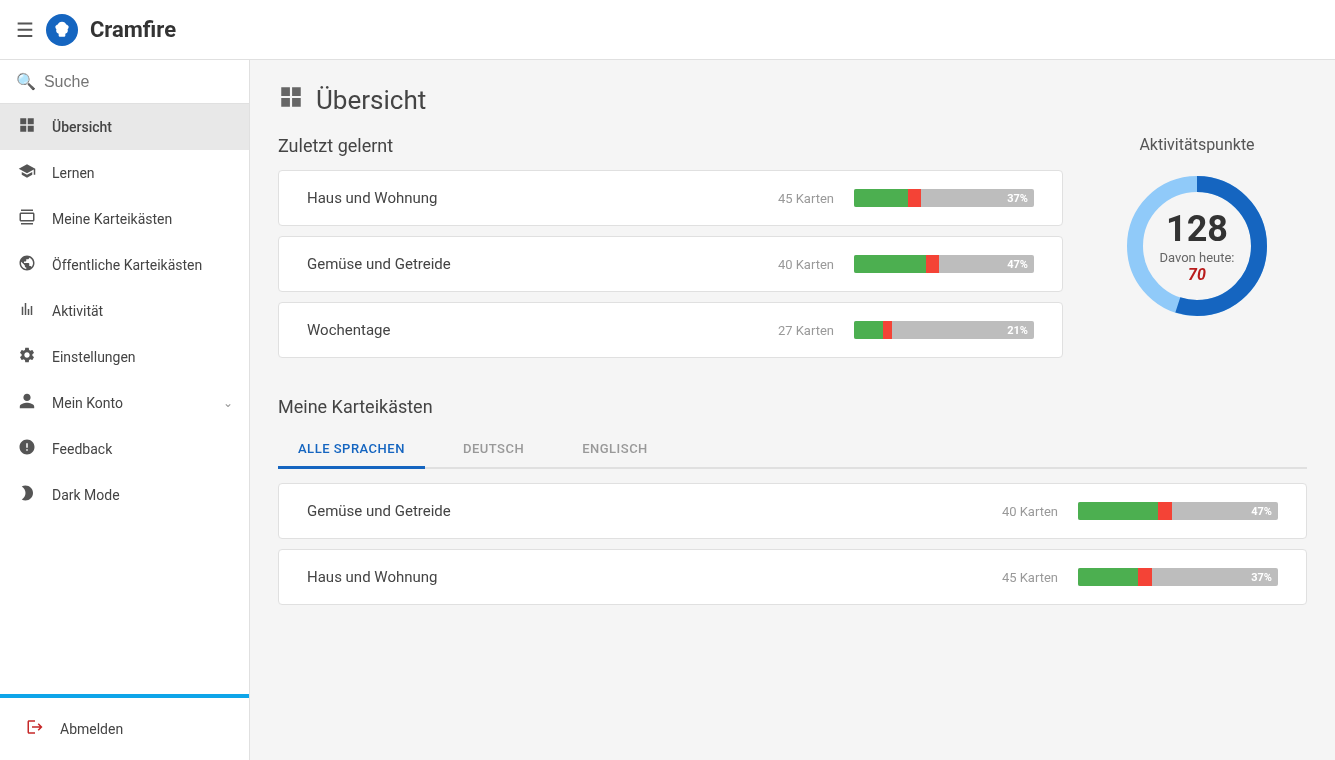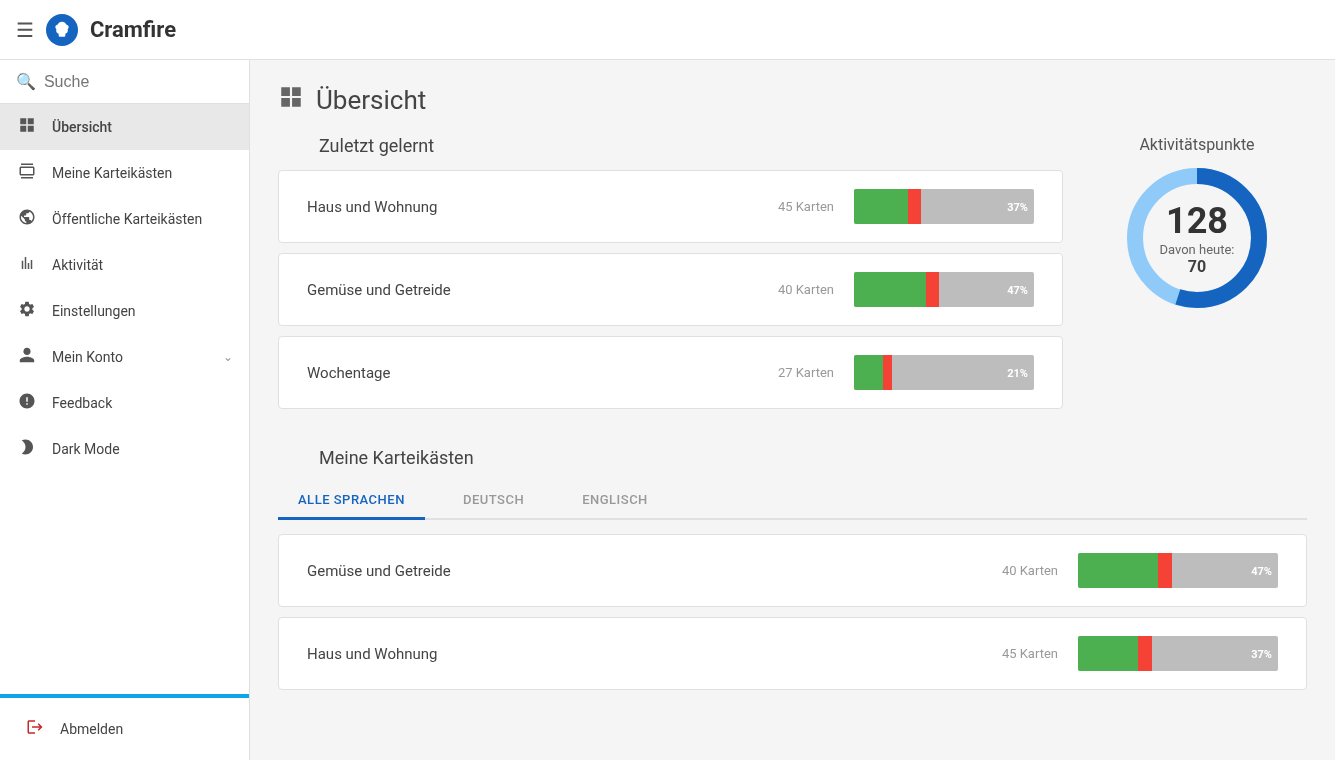--- a/index.html
+++ b/index.html
@@ -109,39 +109,38 @@
       flex-direction: column;
       align-items: center;
       padding-top: 0;
     }
 
     .section-title {
       font-size: 18px;
       color: #444;
       margin-bottom: 14px;
       font-weight: 400;
-      margin-left: 41px;
     }
 
     
     .card-row {
       background: #fff;
       border-radius: 4px;
       border: 1px solid #e0e0e0;
       padding: 18px 28px;
       display: flex;
       align-items: center;
       margin-bottom: 10px;
       gap: 20px;
     }
     .card-row-name { font-size: 15px; color: #444; flex: 1; }
     .card-row-count { font-size: 13px; color: #999; min-width: 80px; text-align: right; }
     .progress-bar-wrap {
       width: 180px;
-      height: 35px;
+      height: 18px;
       background: #bdbdbd;
       border-radius: 2px;
       overflow: hidden;
       position: relative;
       display: flex;
     }
     .progress-green { background: #4caf50; height: 100%; }
     .progress-red { background: #f44336; height: 100%; }
     .progress-label {
       position: absolute;
@@ -150,39 +149,39 @@
       transform: translateY(-50%);
       font-size: 11px;
       color: #fff;
       font-weight: bold;
     }
 
     
     .activity-title {
       font-size: 16px;
       color: #555;
-      margin-bottom: 4px;
+      margin-bottom: 12px;
       text-align: center;
     }
     .donut-wrap {
       position: relative;
       width: 160px;
       height: 160px;
     }
     .donut-wrap svg { width: 160px; height: 160px; }
     .donut-center {
       position: absolute;
       top: 50%;
       left: 50%;
       transform: translate(-50%, -50%);
       text-align: center;
     }
     .donut-number { font-size: 36px; font-weight: bold; color: #333; }
     .donut-subtitle { font-size: 13px; color: #666; }
-    .donut-today { font-size: 16px; font-weight: bold; color: #404040; }
+    .donut-today { font-size: 16px; font-weight: bold; color: #b91c1c; font-style: italic; }
 
     
     .my-cards-section { }
     .tabs-bar {
       display: flex;
       border-bottom: 2px solid #e0e0e0;
       margin-bottom: 14px;
       gap: 18px;
     }
     .tab-item {
@@ -232,20 +231,28 @@
 
       <div class="nav-item active">
         <span class="nav-icon">
           <svg width="18" height="18" viewBox="0 0 24 24" fill="currentColor">
               <path d="M3 3h8v8H3zm10 0h8v8h-8zM3 13h8v8H3zm10 0h8v8h-8z"></path>
             </svg>
         </span>
         <span class="nav-label">Übersicht</span>
       </div>
 
+      <div class="nav-item">
+        <span class="nav-icon">
+          <svg width="18" height="18" viewBox="0 0 24 24" fill="currentColor">
+              <path d="M12 3L1 9l11 6 9-4.91V17h2V9L12 3zM5 13.18V17l7 4 7-4v-3.82l-7 3.82-7-3.82z"></path>
+            </svg>
+        </span>
+        <span class="nav-label">Lernen</span>
+      </div>
 
       <div class="nav-item">
         <span class="nav-icon">
           <svg width="18" height="18" viewBox="0 0 24 24" fill="currentColor">
               <path d="M20 6H4c-1.1 0-2 .9-2 2v8c0 1.1.9 2 2 2h16c1.1 0 2-.9 2-2V8c0-1.1-.9-2-2-2zm0 10H4V8h16v8zM4 2h16v2H4zM4 20h16v2H4z"></path>
             </svg>
         </span>
         <span class="nav-label">Meine Karteikästen</span>
       </div>
 

